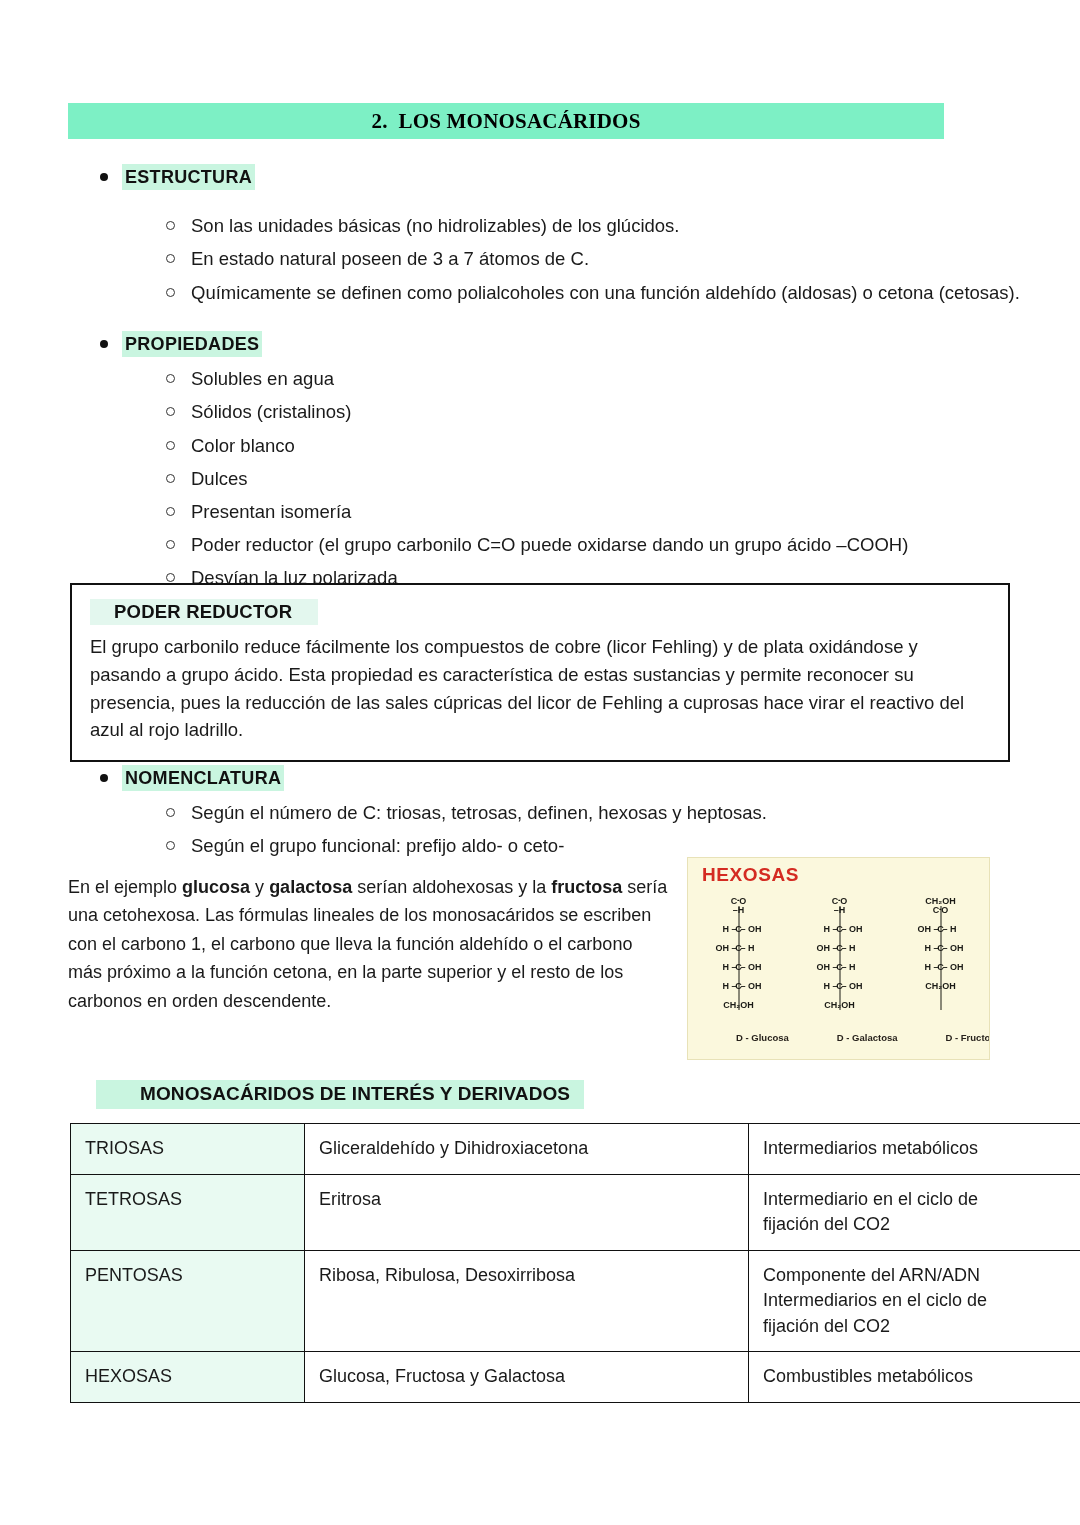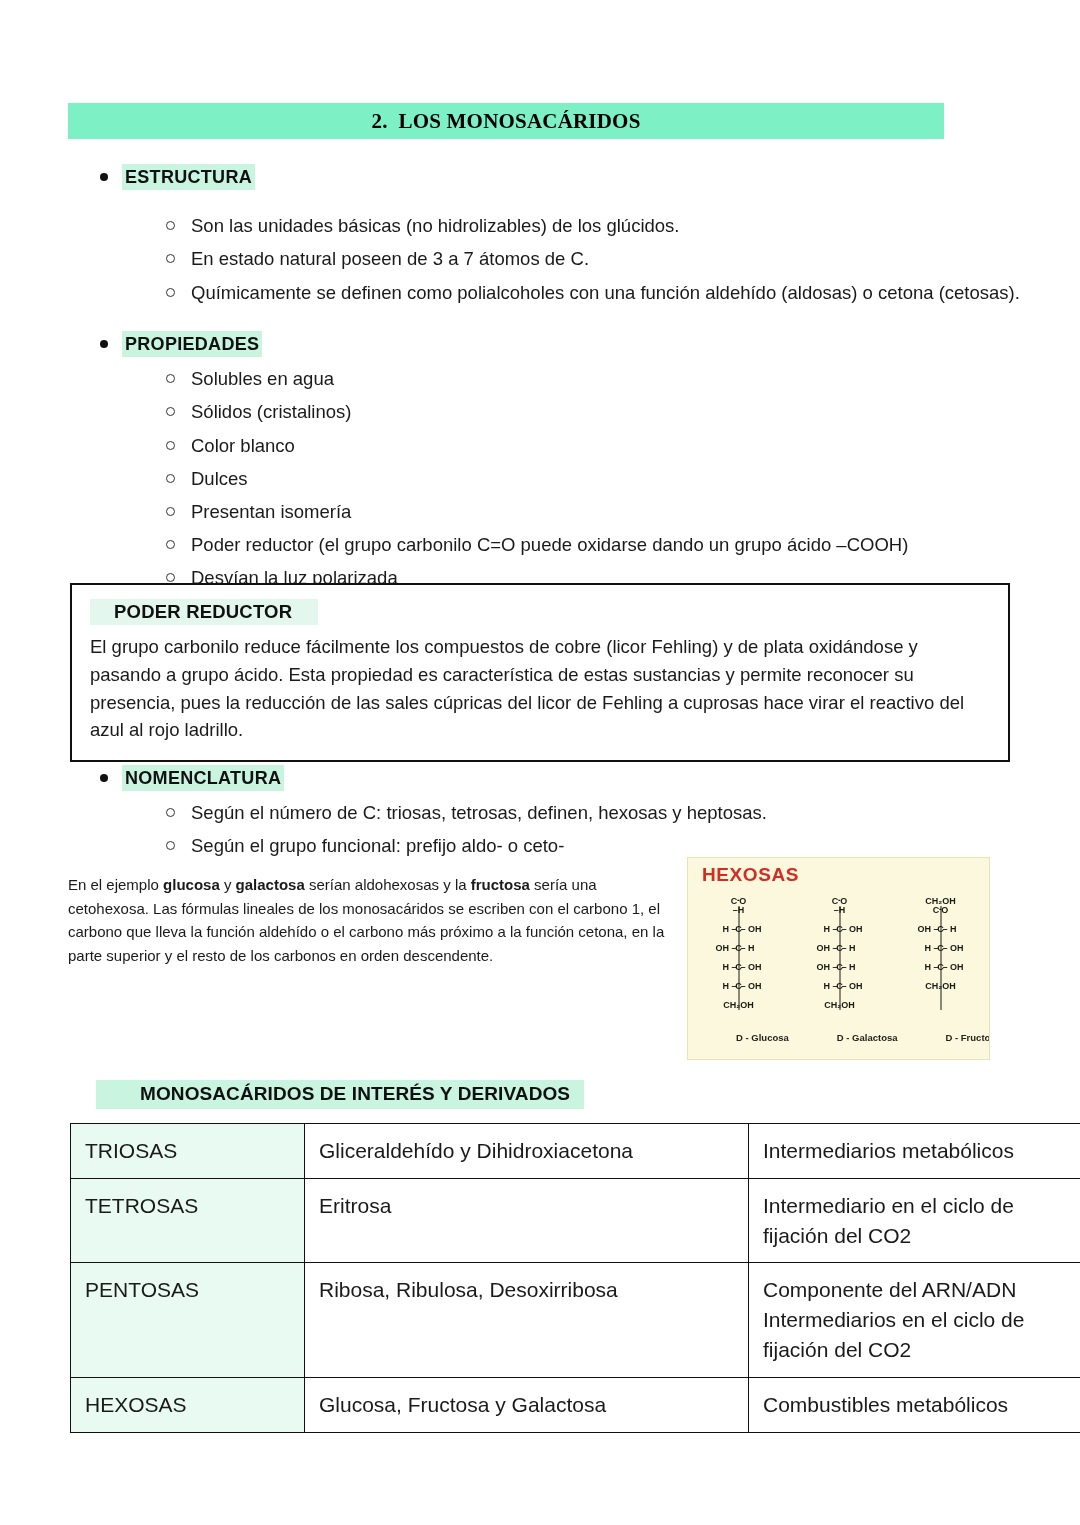--- a/index.html
+++ b/index.html
@@ -37,21 +37,21 @@
   .title-band .title-text {
     font-family: "Liberation Serif", serif;
     font-weight: bold;
     font-size: 21px;
     letter-spacing: .2px;
     color: #000;
     white-space: pre;
   }
 
   
-  .abs { position: absolute; }
+  .abs { position: absolute; text-align: center; }
 
   .sec-bullet {
     display: flex;
     align-items: flex-start;
   }
   .dot {
     width: 8px; height: 8px;
     border-radius: 50%;
     background: #111;
     margin-top: 9px;
@@ -115,21 +115,21 @@
     line-height: 1.5;
     color: #1a1a1a;
   }
 
   
   .para {
     position: absolute;
     left: 68px;
     top: 873px;
     width: 600px;
-    font-size: 15px;
+    font-size: 18px;
     line-height: 1.58;
     color: #1a1a1a;
   }
   .para b { font-weight: bold; }
 
   .figure {
     position: absolute;
     left: 687px;
     top: 857px;
     width: 303px;
@@ -232,21 +232,21 @@
   table.mono {
     position: absolute;
     left: 70px;
     top: 1123px;
     width: 940px;
     border-collapse: collapse;
     table-layout: fixed;
   }
   table.mono td {
     border: 1.6px solid #111;
-    font-size: 21px;
+    font-size: 18px;
     line-height: 1.42;
     color: #1a1a1a;
     padding: 12px 14px 12px 14px;
     vertical-align: top;
   }
   table.mono td.c0 {
     width: 205px;
     background: #e9faf2;
   }
   table.mono td.c1 { width: 415px; background: #fff; }

